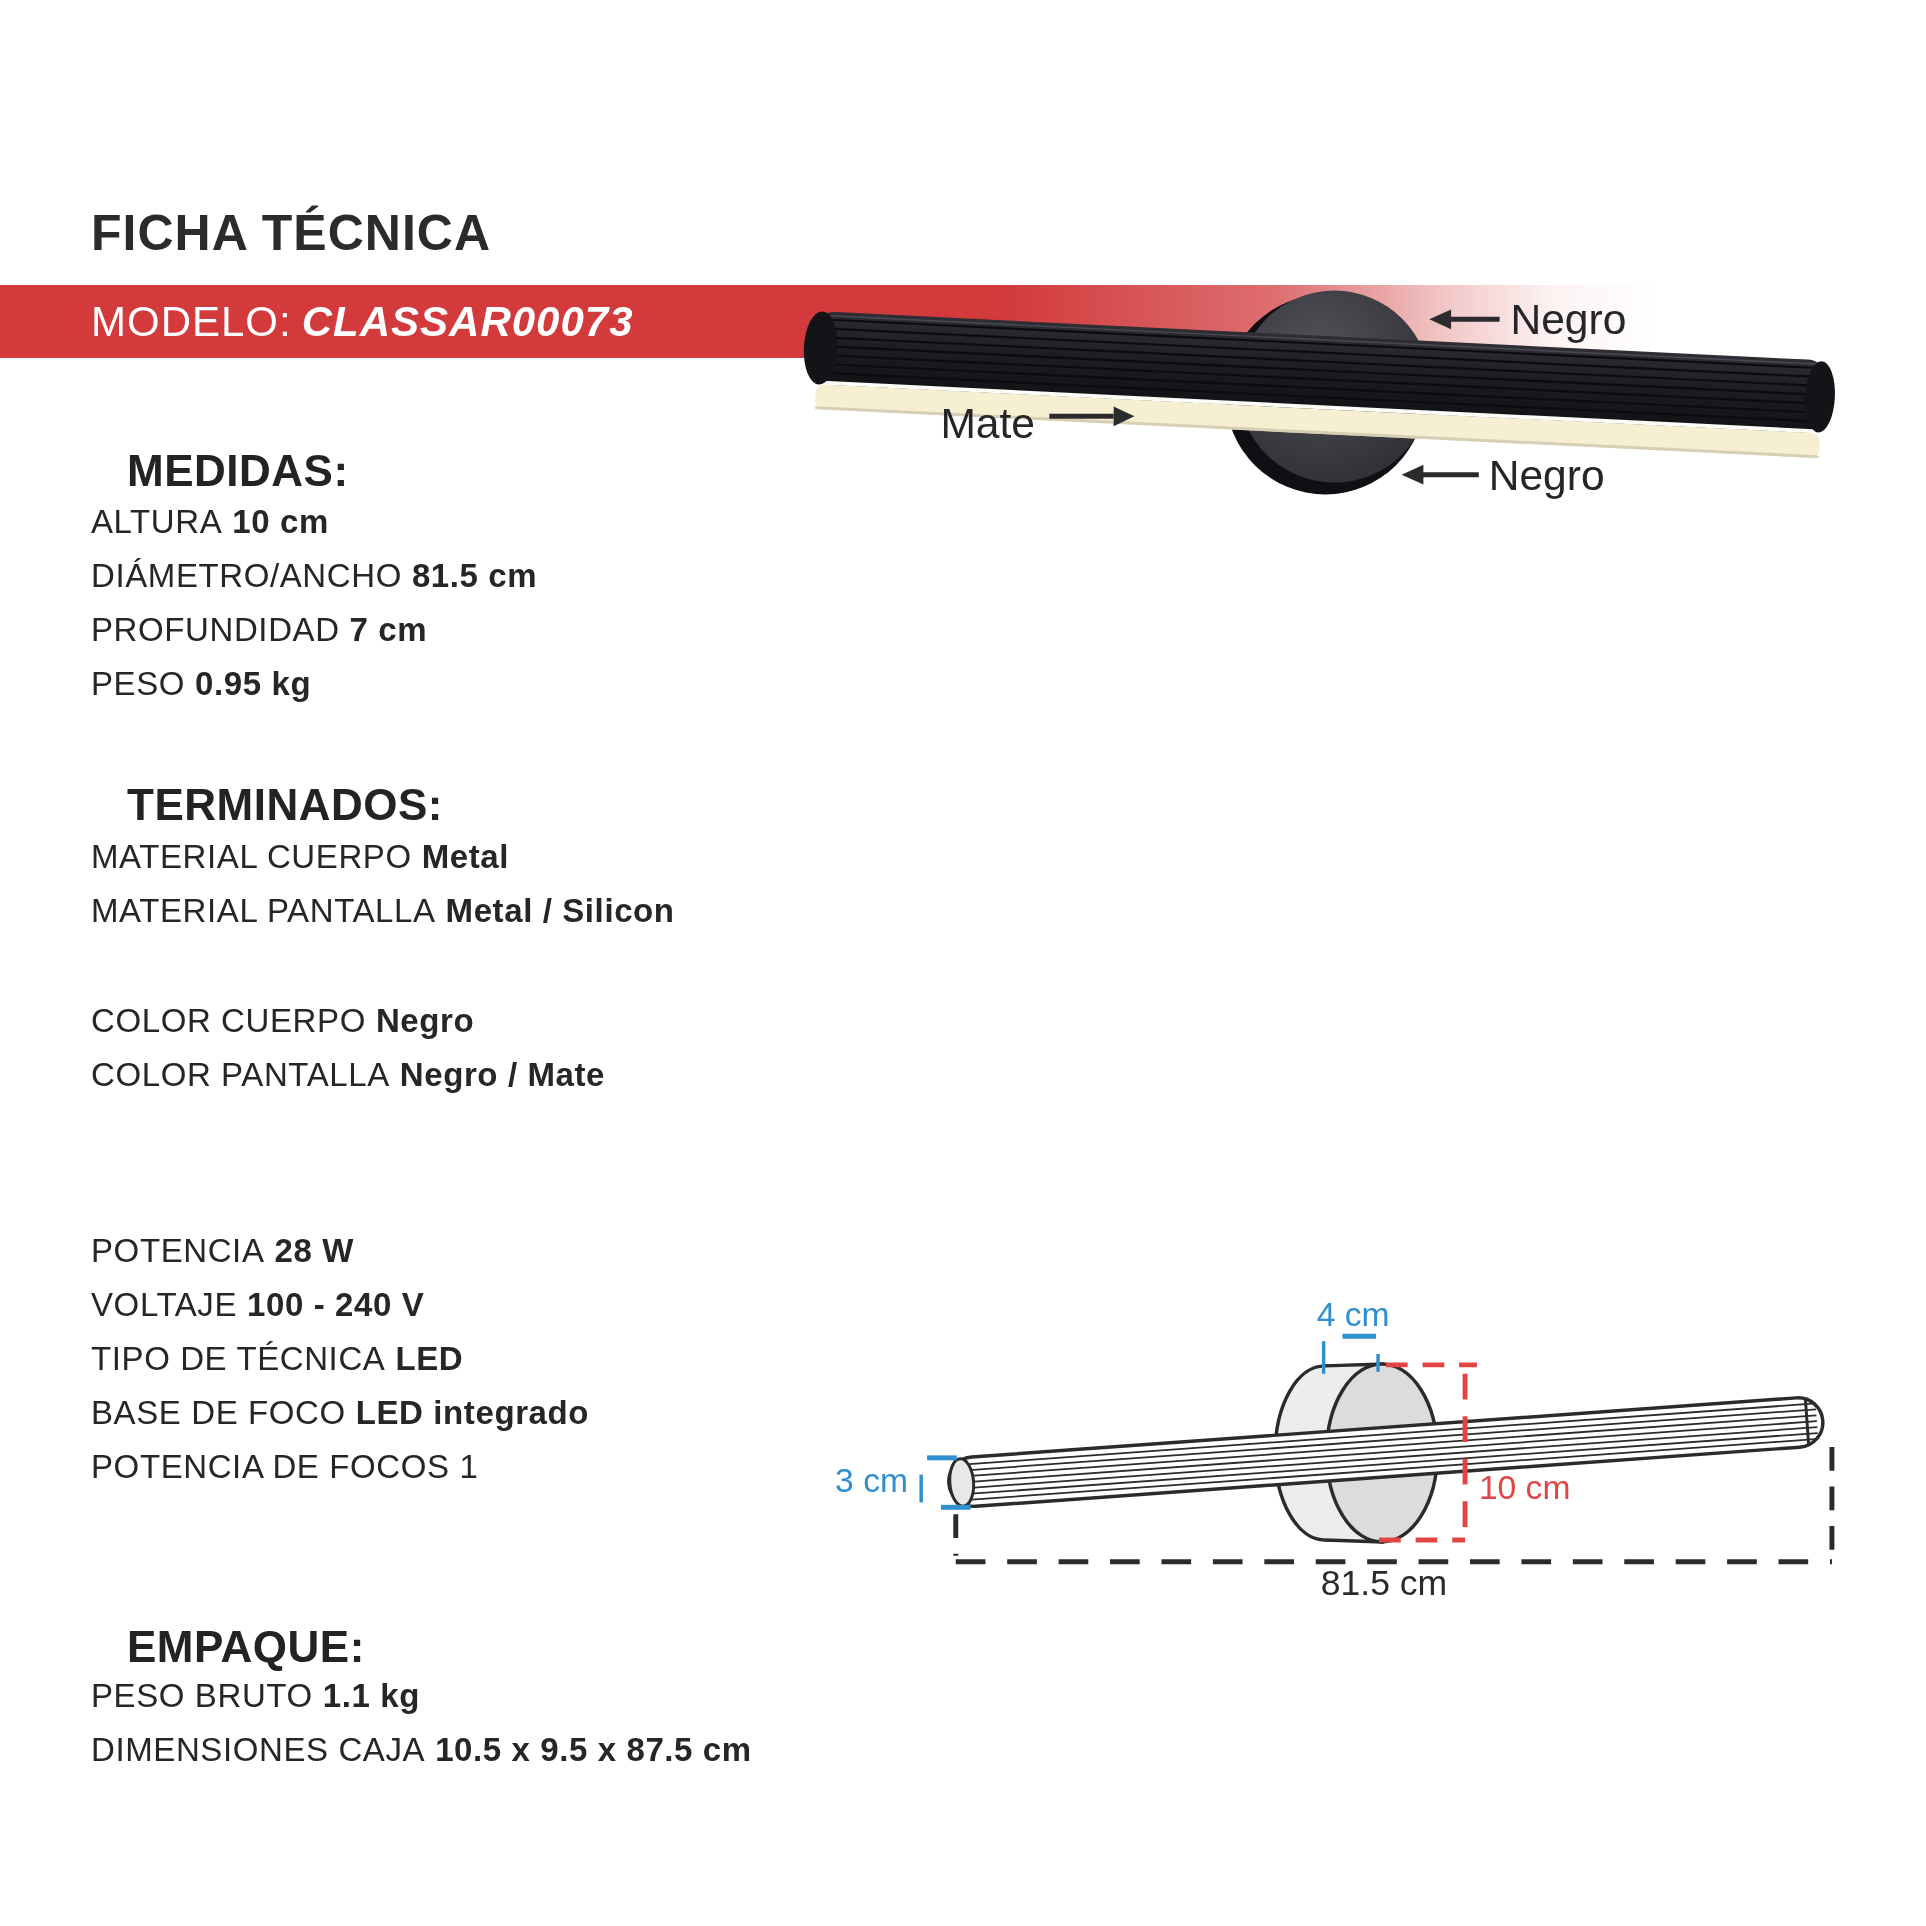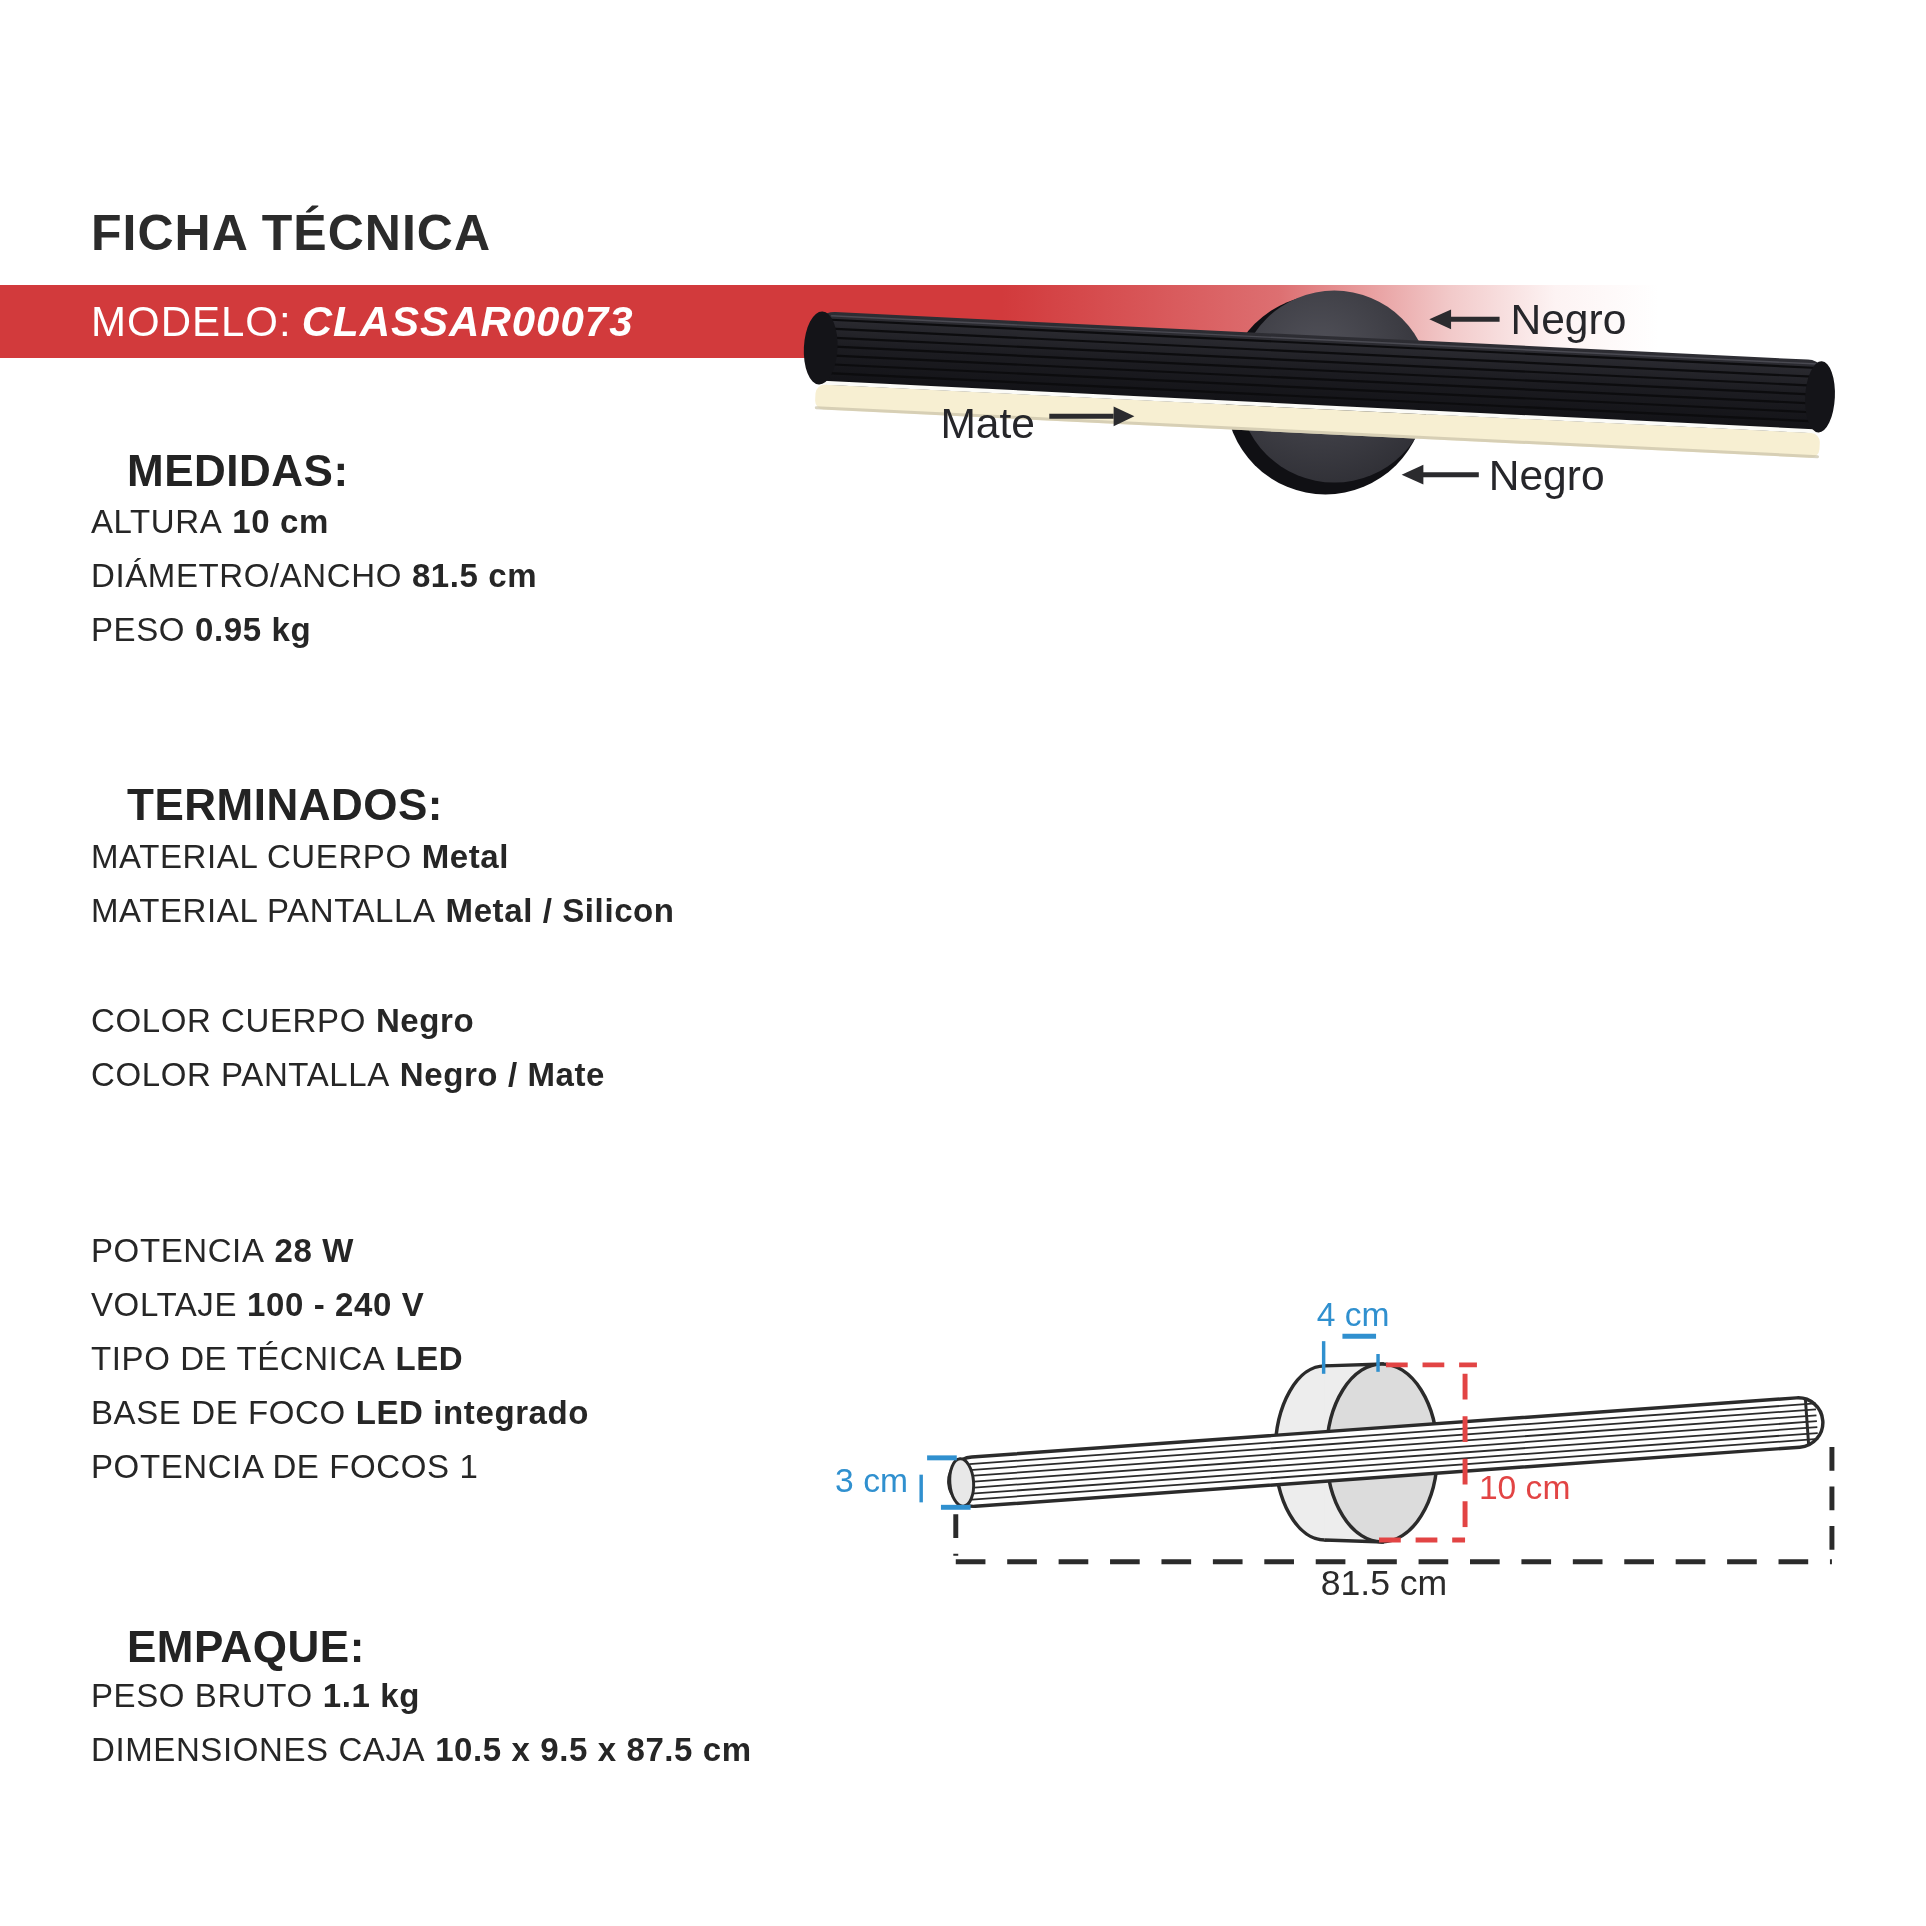--- a/index.html
+++ b/index.html
@@ -100,20 +100,21 @@
       <line x1="1434" y1="480" x2="1494" y2="480" stroke="#2b2b2e" stroke-width="5"></line>
       <polygon points="1438,470 1416,480 1438,490" fill="#2b2b2e"></polygon>
     </g>
     <text x="1504" y="496" font-size="43" fill="#26262a">Negro</text>
   </svg>
 
   <div class="sec-heading h-medidas">MEDIDAS:</div>
   <div class="spec-block b-medidas">
     <div class="spec-row"><span class="spec-label">ALTURA</span><span class="spec-value">10 cm</span></div>
     <div class="spec-row"><span class="spec-label">DIÁMETRO/ANCHO</span><span class="spec-value">81.5 cm</span></div>
+    <div class="spec-row"><span class="spec-label">PROFUNDIDAD</span><span class="spec-value">7 cm</span></div>
     <div class="spec-row"><span class="spec-label">PESO</span><span class="spec-value">0.95 kg</span></div>
   </div>
 
   <div class="sec-heading h-terminados">TERMINADOS:</div>
   <div class="spec-block b-terminados">
     <div class="spec-row"><span class="spec-label">MATERIAL CUERPO</span><span class="spec-value">Metal</span></div>
     <div class="spec-row"><span class="spec-label">MATERIAL PANTALLA</span><span class="spec-value">Metal / Silicon</span></div>
     <div class="spec-row gap"><span class="spec-label">COLOR CUERPO</span><span class="spec-value">Negro</span></div>
     <div class="spec-row"><span class="spec-label">COLOR PANTALLA</span><span class="spec-value">Negro / Mate</span></div>
   </div>

